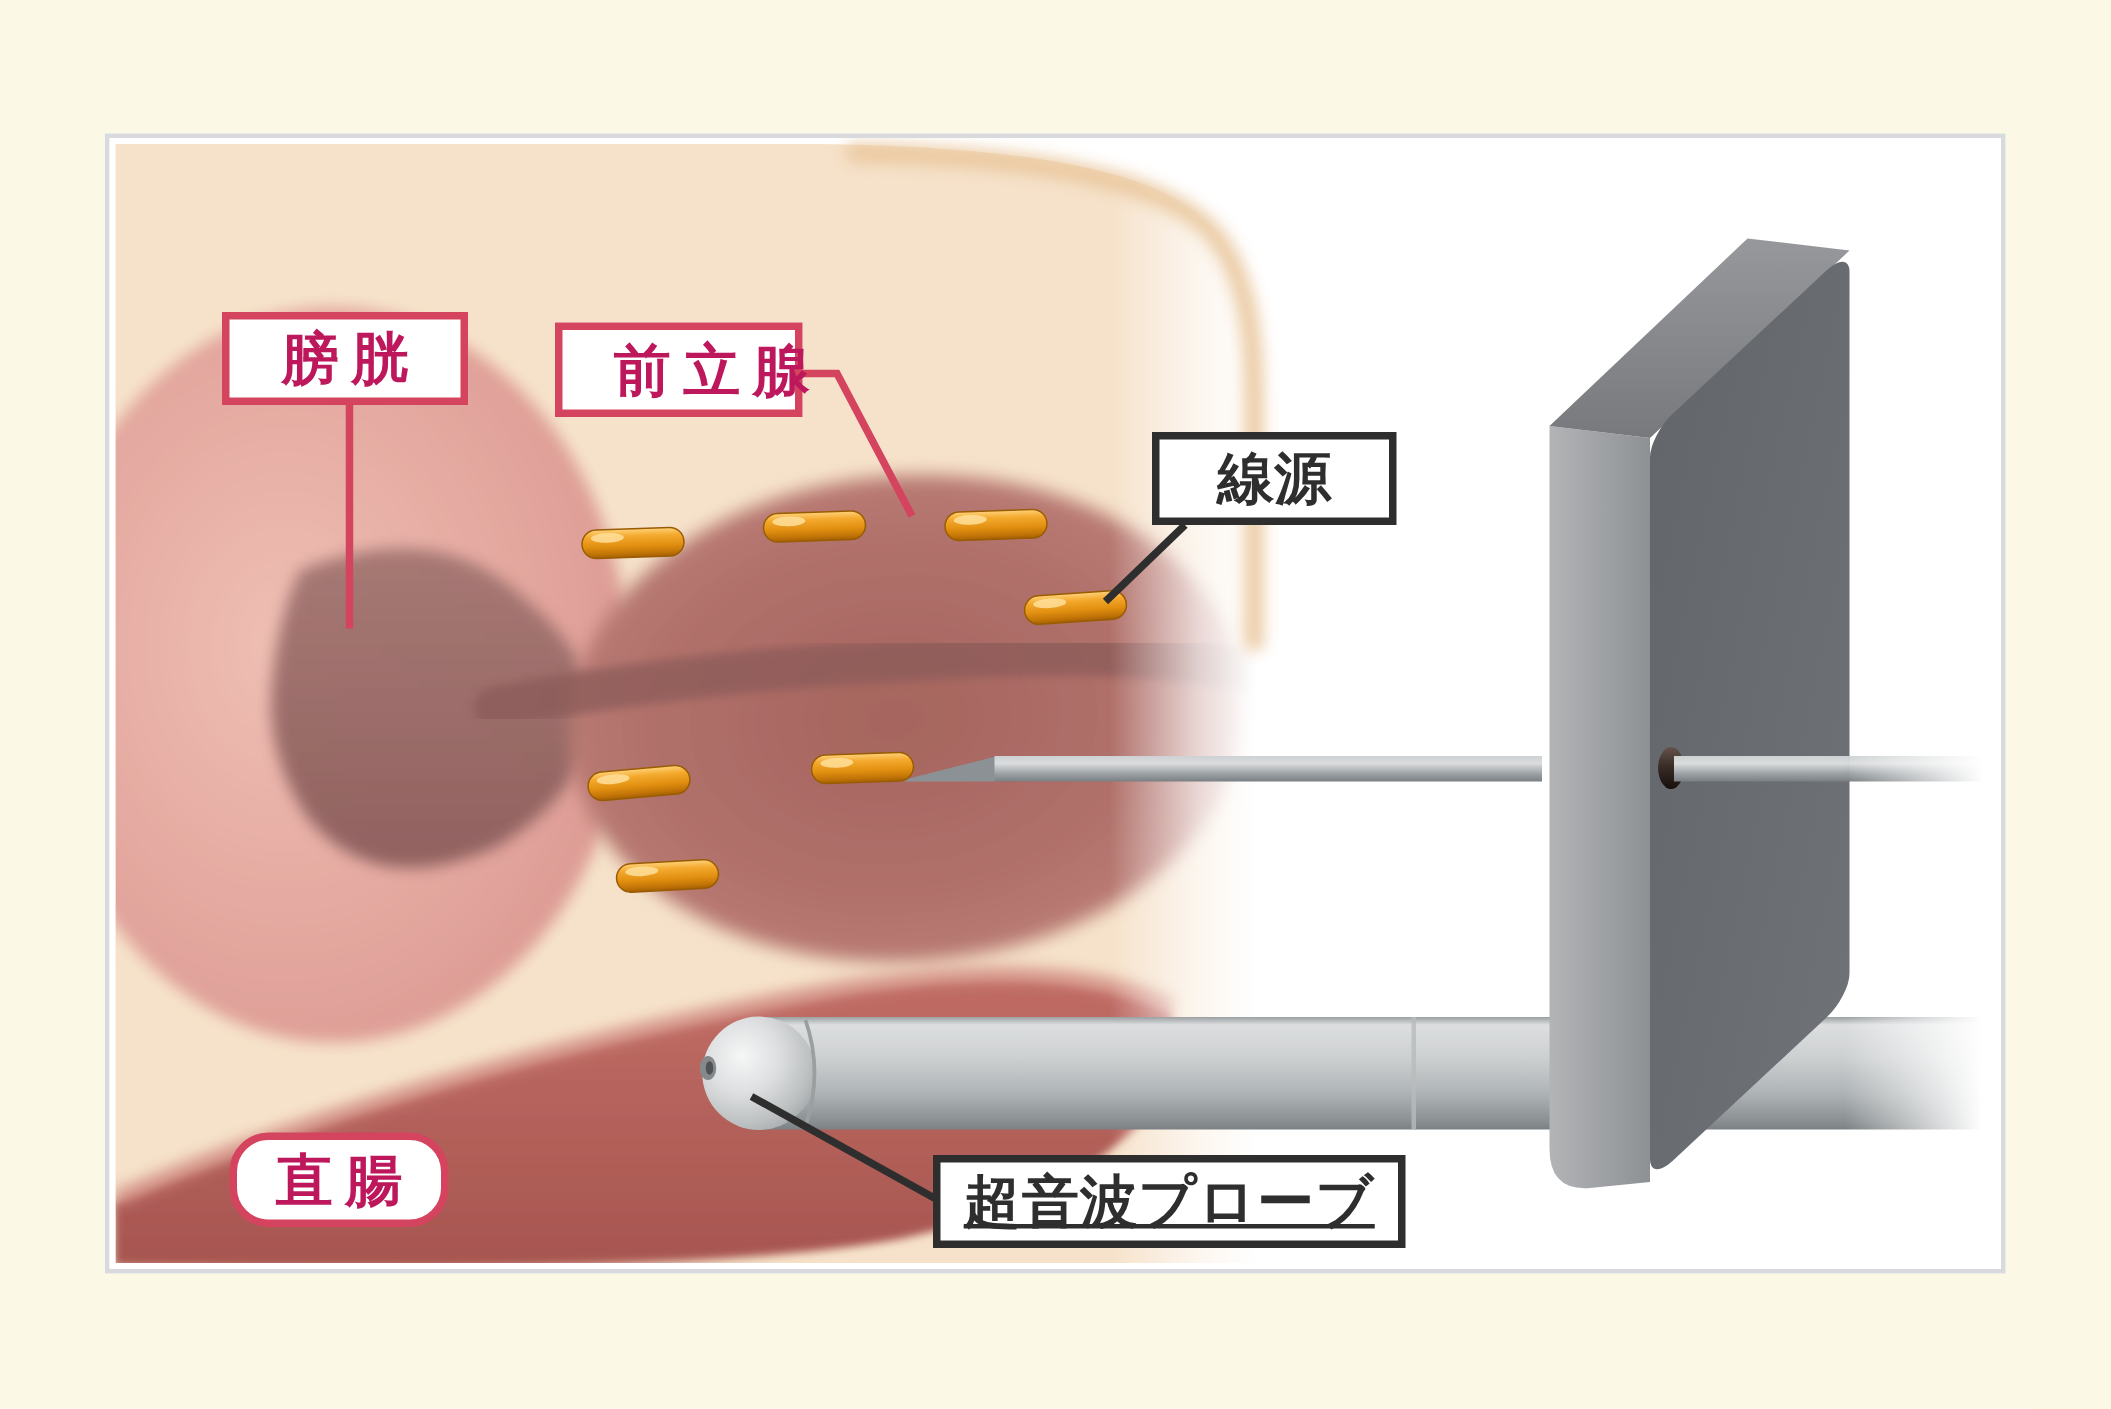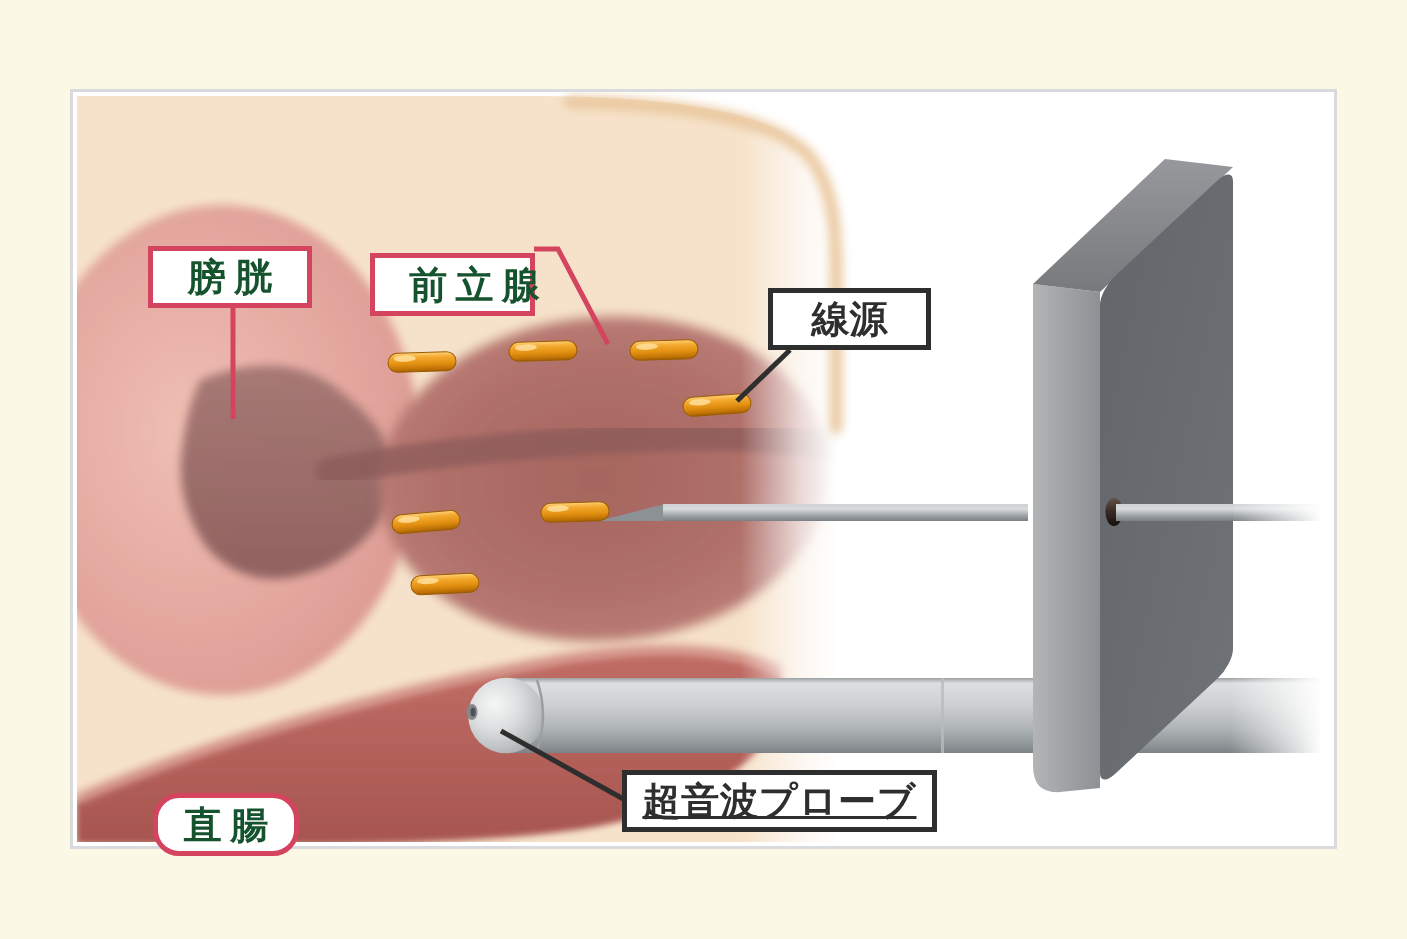--- a/index.html
+++ b/index.html
@@ -10,21 +10,21 @@
   .panel{
     position:absolute;left:70px;top:89px;width:1267px;height:760px;
     box-sizing:border-box;background:#ffffff;border:3px solid #d8dade;
   }
   .panel svg{position:absolute;left:0;top:0;width:1261px;height:754px;display:block;}
   .lbl{
     position:absolute;box-sizing:border-box;background:#ffffff;
     display:flex;align-items:center;justify-content:center;
     font-weight:bold;font-size:38px;line-height:1;white-space:nowrap;
   }
-  .lbl.red{border:5px solid #d5445f;color:#14532d;letter-spacing:.22em;text-indent:.22em;margin-top:38px;}
+  .lbl.red{border:5px solid #d5445f;color:#be185d;letter-spacing:.22em;text-indent:.22em;}
   .lbl.dark{border:5px solid #2e2e2e;color:#2e2e2e;}
   .lbl.wide{letter-spacing:.02em;}
 </style>
 </head>
 <body>
 
 <div class="stage">
   <div class="panel">
 
     <svg viewBox="73 92 1261 754" preserveAspectRatio="none">

